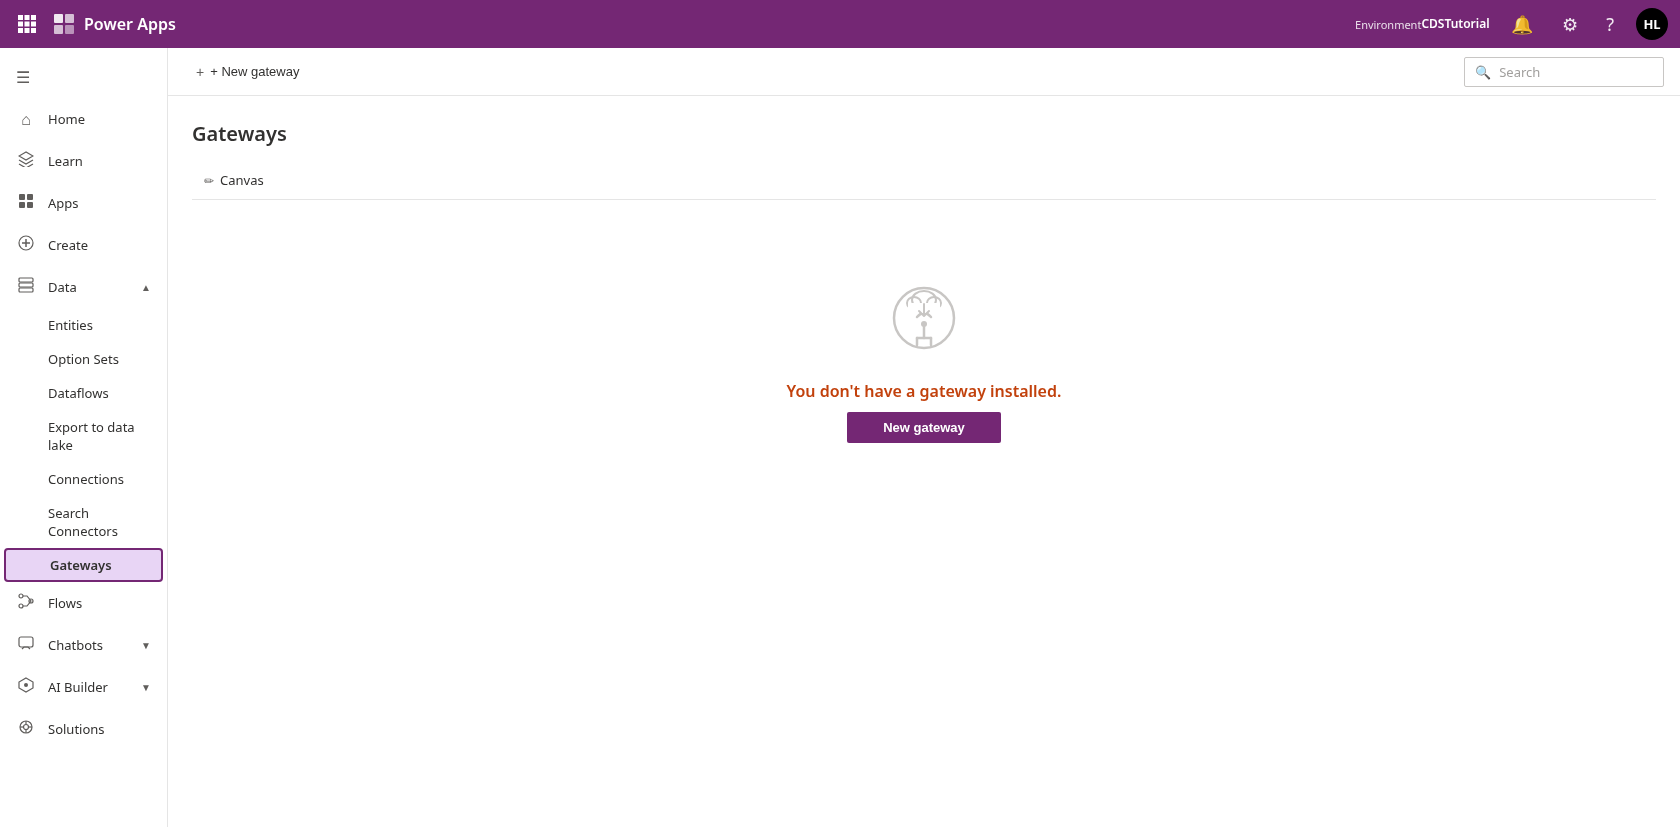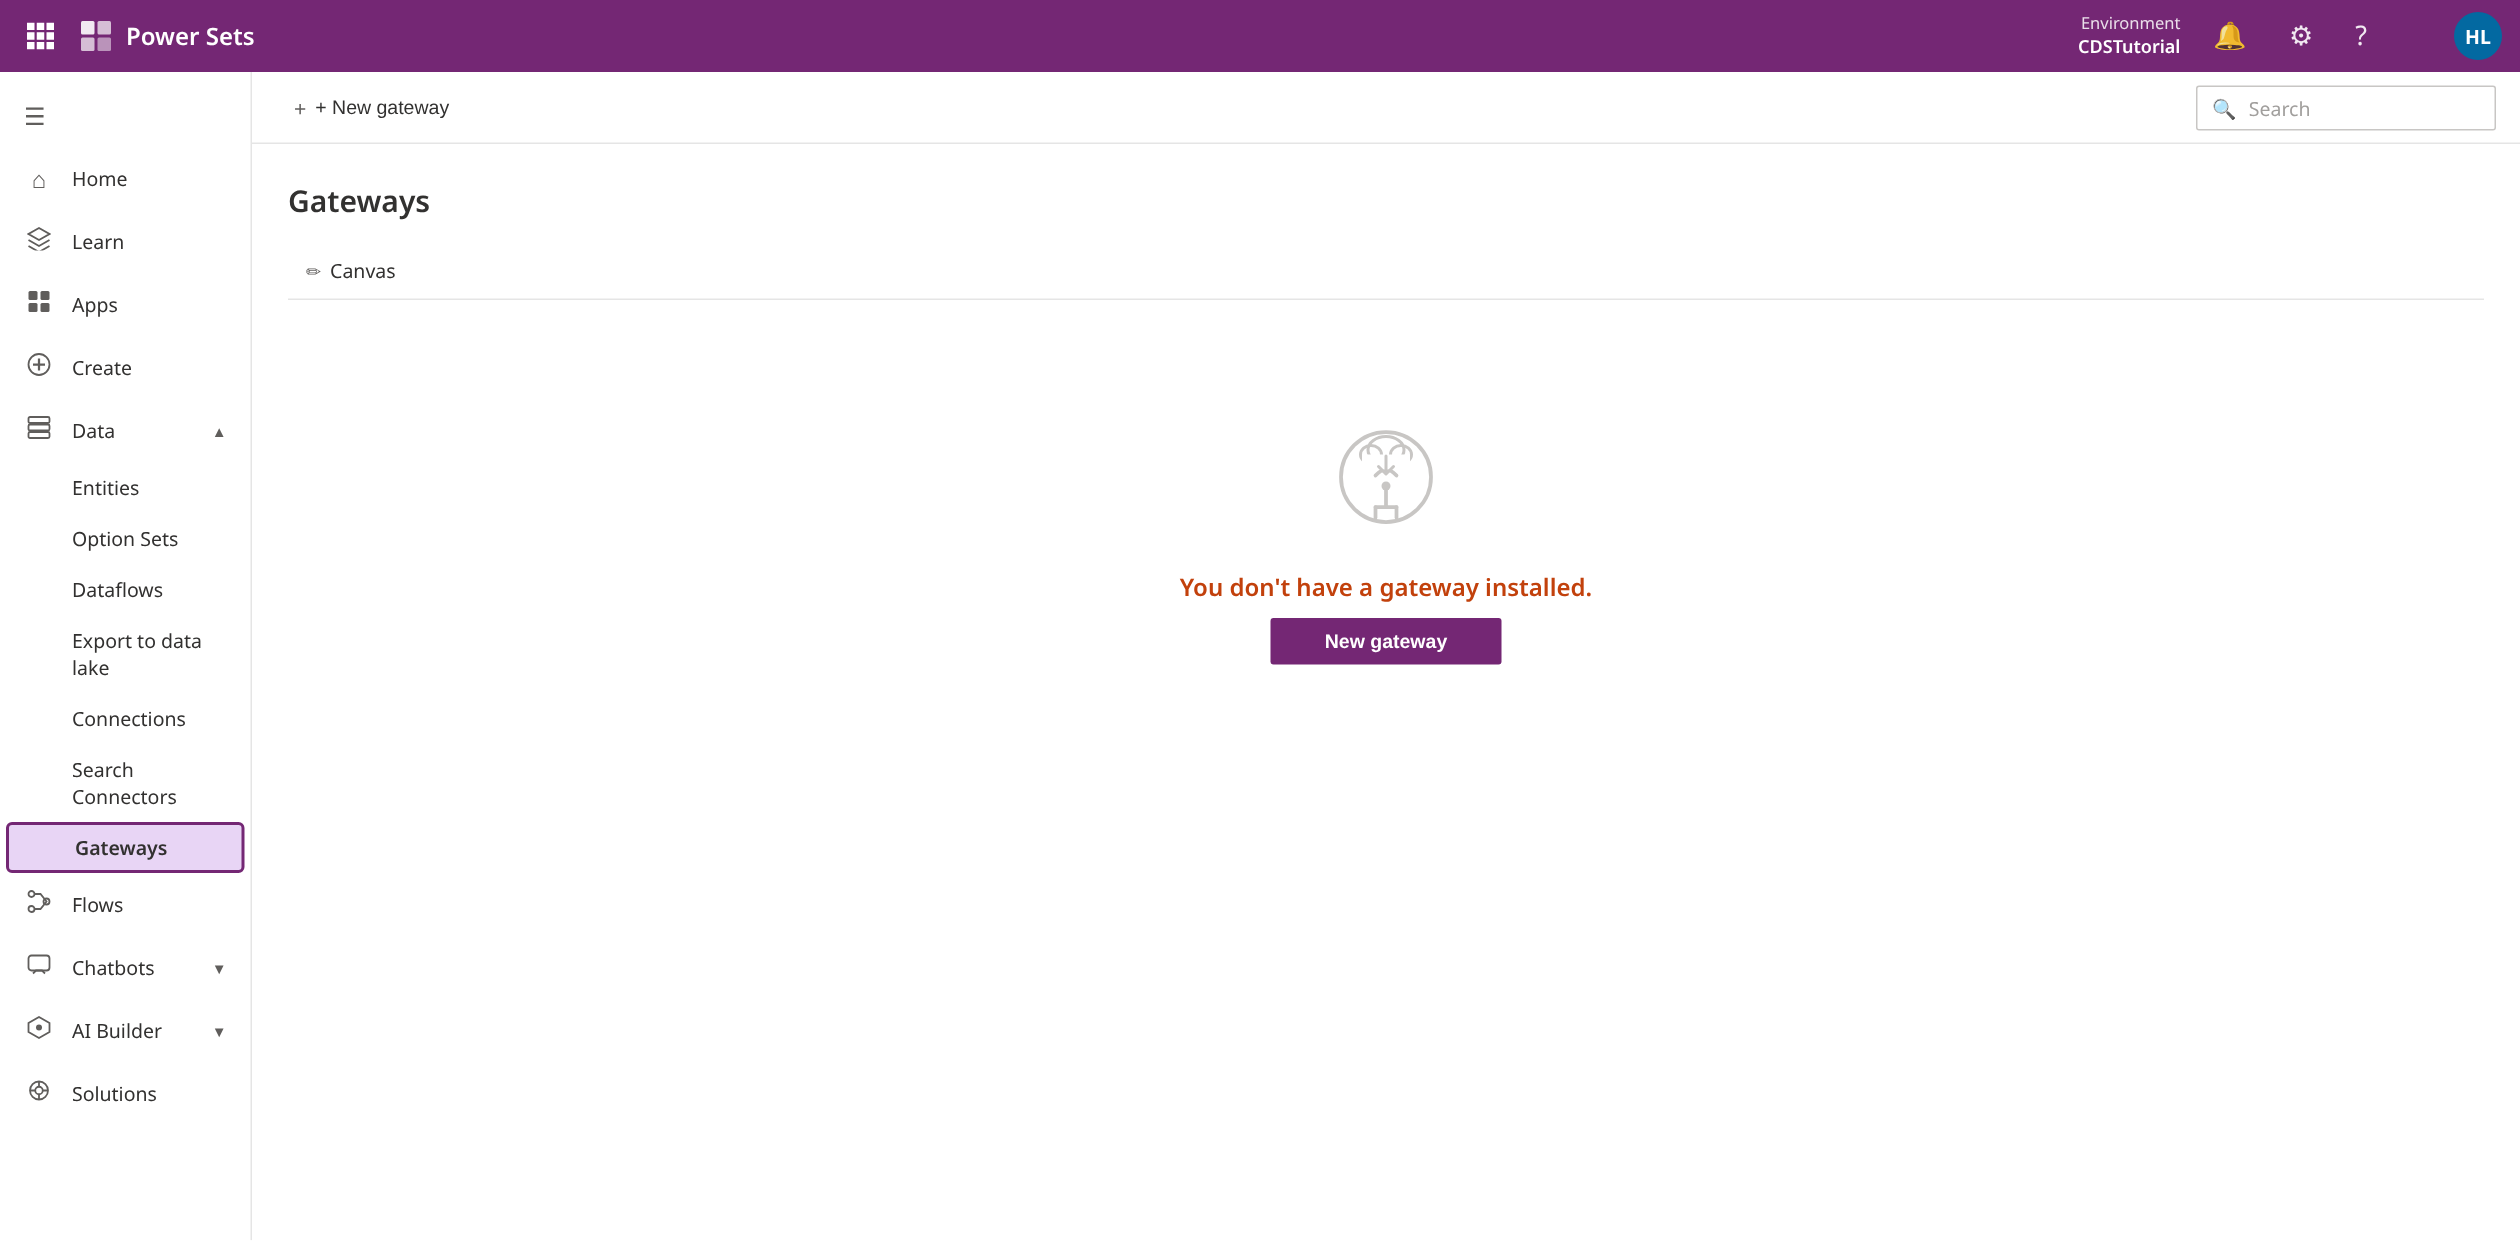--- a/index.html
+++ b/index.html
@@ -36,21 +36,21 @@
       height: 24px;
     }
     .topbar-right {
       margin-left: auto;
       display: flex;
       align-items: center;
       gap: 16px;
     }
     .topbar-env {
       display: flex;
-      flex-direction: column;
+      flex-direction: row;
       align-items: flex-end;
       color: #fff;
       font-size: 11px;
       line-height: 1.3;
       justify-content: flex-end;
     }
     .topbar-env-label { opacity: 0.85; }
     .topbar-env-name { font-weight: 600; font-size: 12px; }
     .topbar-icon-btn {
       color: #fff;
@@ -58,29 +58,28 @@
       cursor: pointer;
       padding: 6px;
       display: flex;
       align-items: center;
       opacity: 0.9;
     }
     .topbar-avatar {
       width: 32px;
       height: 32px;
       border-radius: 50%;
-      background: #0369a1;
+      background: #000000;
       color: #fff;
       display: flex;
       align-items: center;
       justify-content: center;
       font-size: 13px;
       font-weight: 700;
       cursor: pointer;
-      margin-left: 36px;
     }
 
     
     .main-layout {
       display: flex;
       flex: 1;
       overflow: hidden;
     }
 
     
@@ -277,21 +276,21 @@
         <rect x="13" y="13" width="5" height="5"></rect>
     </svg>
   </div>
   <div class="topbar-logo">
     <svg class="topbar-logo-icon" viewBox="0 0 24 24" fill="none">
       <rect x="2" y="2" width="9" height="9" rx="1" fill="white" opacity="0.9"></rect>
       <rect x="13" y="2" width="9" height="9" rx="1" fill="white" opacity="0.7"></rect>
       <rect x="2" y="13" width="9" height="9" rx="1" fill="white" opacity="0.7"></rect>
       <rect x="13" y="13" width="9" height="9" rx="1" fill="white" opacity="0.5"></rect>
     </svg>
-    <span>Power Sets</span>
+    <span>Power Apps</span>
   </div>
   <div class="topbar-right">
     <div class="topbar-env">
       <span class="topbar-env-label">Environment</span>
       <span class="topbar-env-name">CDSTutorial</span>
     </div>
     <div class="topbar-icon-btn">🔔</div>
     <div class="topbar-icon-btn">⚙</div>
     <div class="topbar-icon-btn">?</div>
     <div class="topbar-avatar">HL</div>

